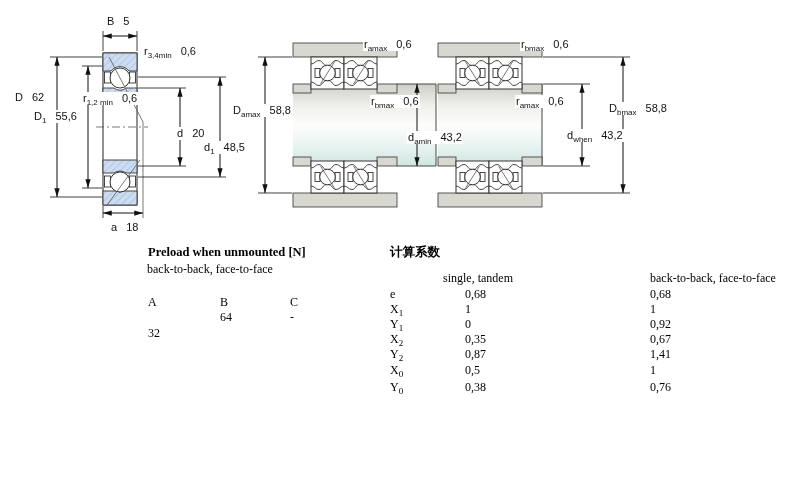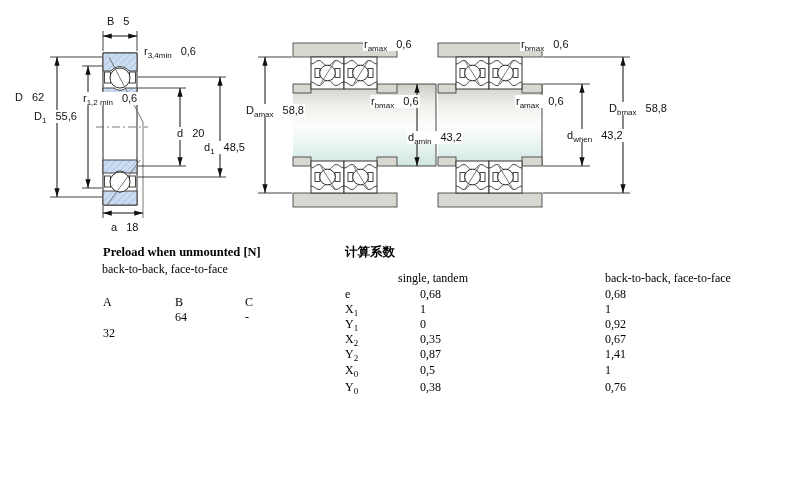--- a/index.html
+++ b/index.html
@@ -4,21 +4,21 @@
 <style>
   html,body{margin:0;padding:0;background:#fff;}
   #stage{position:relative;width:800px;height:500px;background:#fff;overflow:hidden;
          font-family:"Liberation Sans",sans-serif;}
   #diagram-svg{position:absolute;left:0;top:0;}
   .dim{position:absolute;font:11px "Liberation Sans",sans-serif;color:#111;
        background:#fff;padding:0 1px;white-space:nowrap;line-height:13px;}
   .dim sub{font-size:8px;line-height:0;}
   .dim .val{margin-left:9px;}
   .ser{position:absolute;font:12px "Liberation Serif",serif;color:#000;
-       white-space:nowrap;line-height:14px;}
+       white-space:nowrap;line-height:14px;margin-left:45px;}
   .ser sub{font-size:9px;line-height:0;}
   .bold{font-weight:bold;font-size:12.5px;}
 </style>
 </head>
 <body>
 
 <div id="stage">
 
 <svg id="diagram-svg" width="800" height="245" viewBox="0 0 800 245">
   <defs>
@@ -157,21 +157,21 @@
 <span class="dim" style="left:106px;top:15px"><span>B</span><sub></sub><span class="val">5</span></span>
 <span class="dim" style="left:143px;top:45px"><span>r</span><sub>3,4min</sub><span class="val">0,6</span></span>
 <span class="dim" style="left:14px;top:91px"><span>D</span><sub></sub><span class="val">62</span></span>
 <span class="dim" style="left:33px;top:110px"><span>D</span><sub>1</sub><span class="val">55,6</span></span>
 <span class="dim" style="left:82px;top:92px"><span>r</span><sub>1,2 min</sub><span class="val">0,6</span></span>
 <span class="dim" style="left:176px;top:127px"><span>d</span><sub></sub><span class="val">20</span></span>
 <span class="dim" style="left:203px;top:141px"><span>d</span><sub>1</sub><span class="val">48,5</span></span>
 <span class="dim" style="left:110px;top:221px"><span>a</span><sub></sub><span class="val">18</span></span>
 
 <span class="dim" style="left:363px;top:38px"><span>r</span><sub>amax</sub><span class="val">0,6</span></span>
-<span class="dim" style="left:245px;top:104px"><span>D</span><sub>amax</sub><span class="val">58,8</span></span>
+<span class="dim" style="left:232px;top:104px"><span>D</span><sub>amax</sub><span class="val">58,8</span></span>
 <span class="dim" style="left:370px;top:95px"><span>r</span><sub>bmax</sub><span class="val">0,6</span></span>
 <span class="dim" style="left:407px;top:131px"><span>d</span><sub>amin</sub><span class="val">43,2</span></span>
 
 <span class="dim" style="left:520px;top:38px"><span>r</span><sub>bmax</sub><span class="val">0,6</span></span>
 <span class="dim" style="left:515px;top:95px"><span>r</span><sub>amax</sub><span class="val">0,6</span></span>
 <span class="dim" style="left:566px;top:129px"><span>d</span><sub>when</sub><span class="val">43,2</span></span>
 <span class="dim" style="left:608px;top:102px"><span>D</span><sub>bmax</sub><span class="val">58,8</span></span>
 
 <span class="ser bold" style="left:103px;top:245px">Preload when unmounted [N]</span>
 <span class="ser" style="left:102px;top:262px">back-to-back, face-to-face</span>

